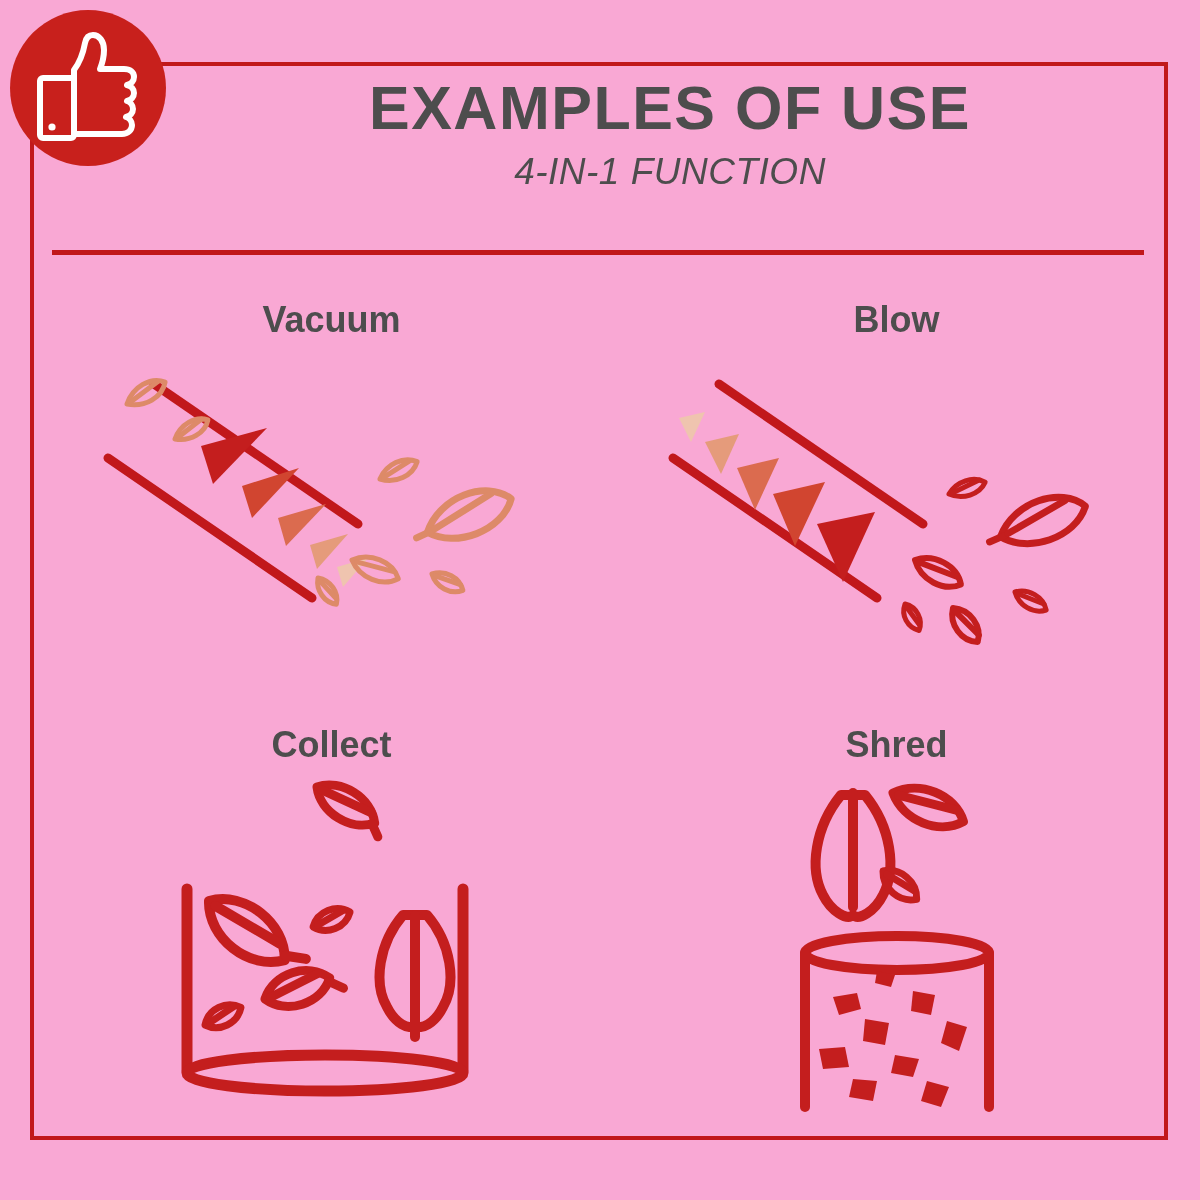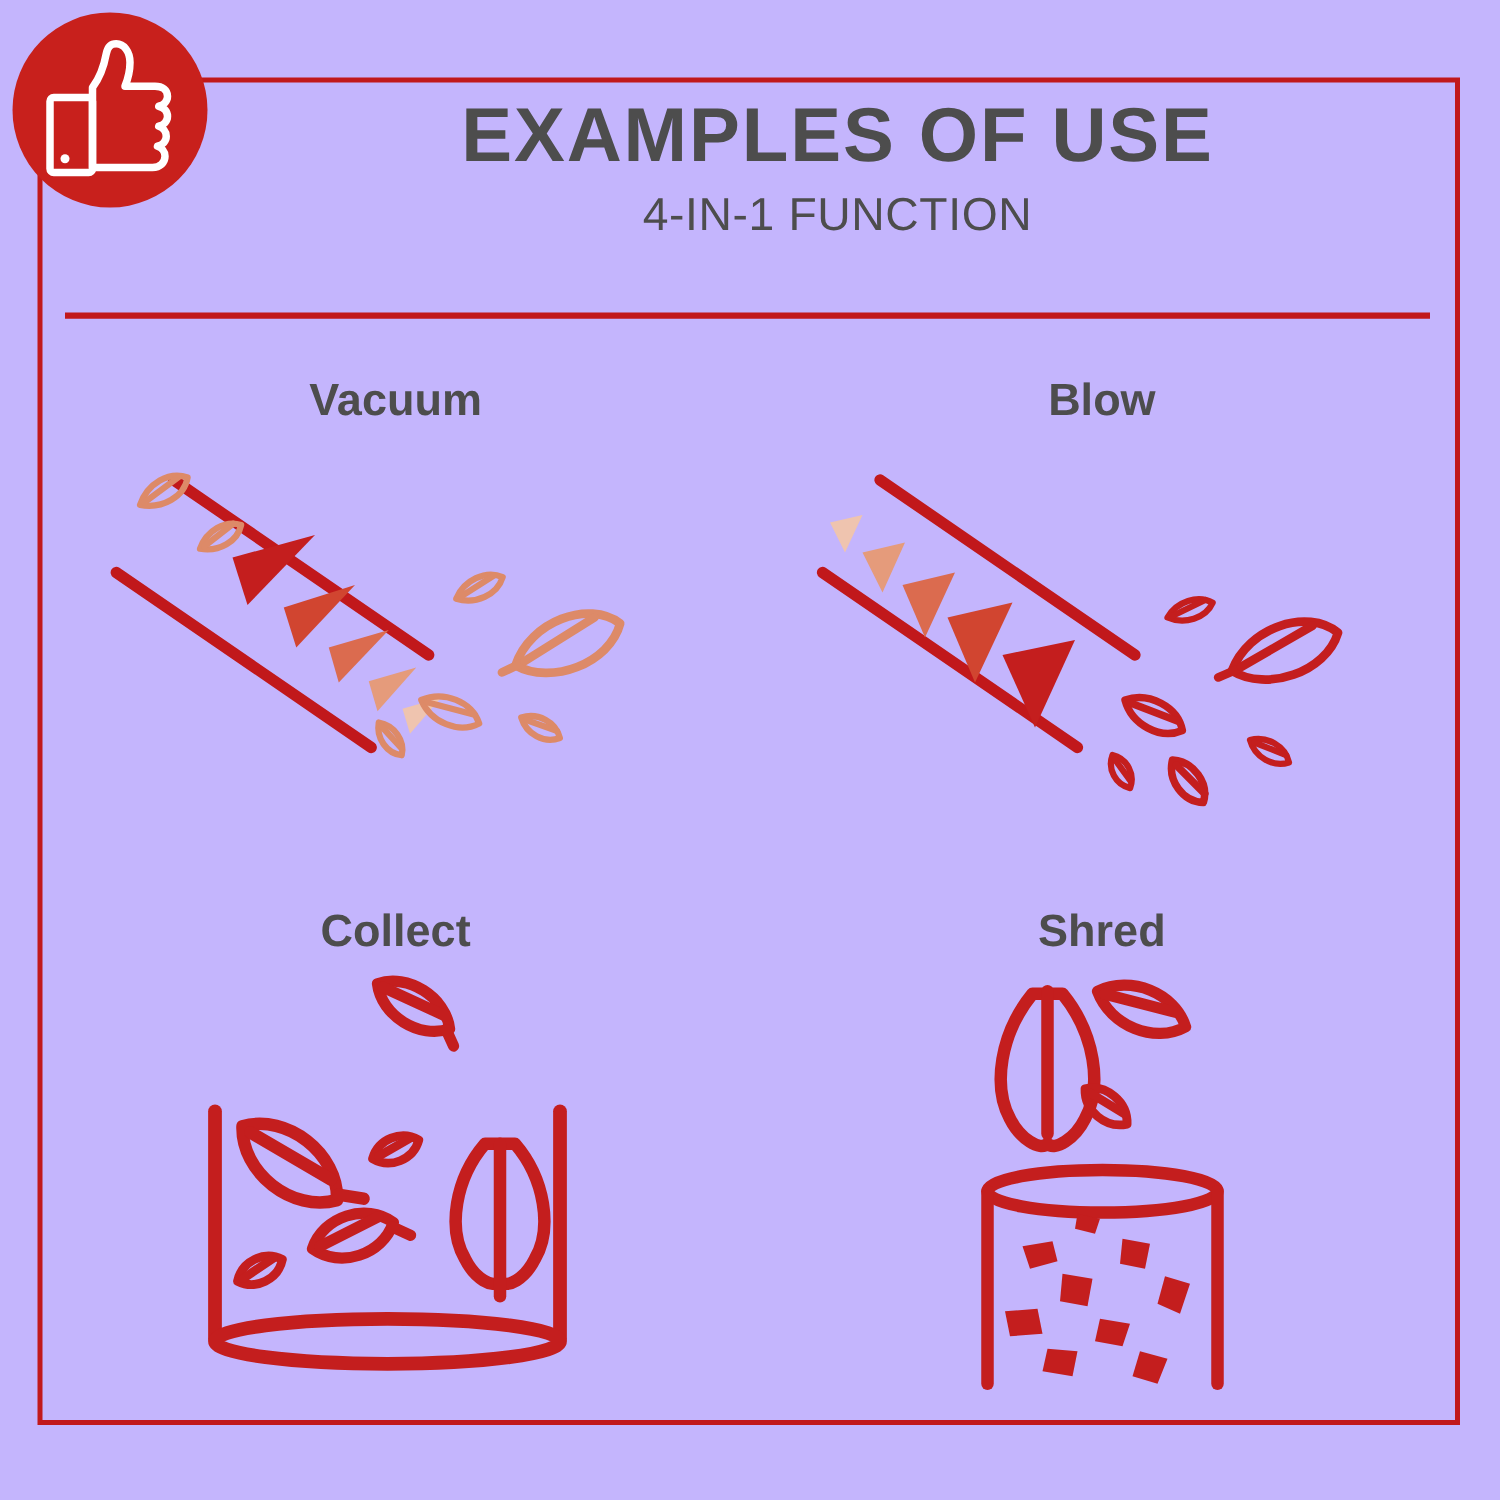--- a/index.html
+++ b/index.html
@@ -13,21 +13,21 @@
     font-family: "Liberation Sans", sans-serif;
     overflow: hidden;
     position: relative;
   }
 
   #poster {
     position: absolute;
     left: 0; top: 0;
     width: 1200px;
     height: 1200px;
-    background: #c4b5fd;
+    background: #f9a8d4;
   }
 
   
   .frame {
     position: absolute;
     left: 30px;
     top: 62px;
     width: 1138px;
     height: 1078px;
     border: 4px solid #C1181B;
@@ -66,36 +66,37 @@
     white-space: nowrap;
   }
   .sub-title {
     font-size: 37px;
     font-weight: normal;
     color: #4D4D4D;
     letter-spacing: 0.5px;
     margin-top: 14px;
     line-height: 1.0;
     white-space: nowrap;
+    font-style: italic;
   }
 
   
   .divider {
     position: absolute;
     left: 52px;
     top: 250px;
     width: 1092px;
     height: 5px;
     background: #C1181B;
   }
 
   
   .panels {
     position: absolute;
-    left: 34px;
+    left: 49px;
     top: 280px;
     width: 1130px;
     height: 850px;
     display: grid;
     grid-template-columns: 1fr 1fr;
     grid-template-rows: 1fr 1fr;
   }
   .panel {
     position: relative;
     display: flex;

